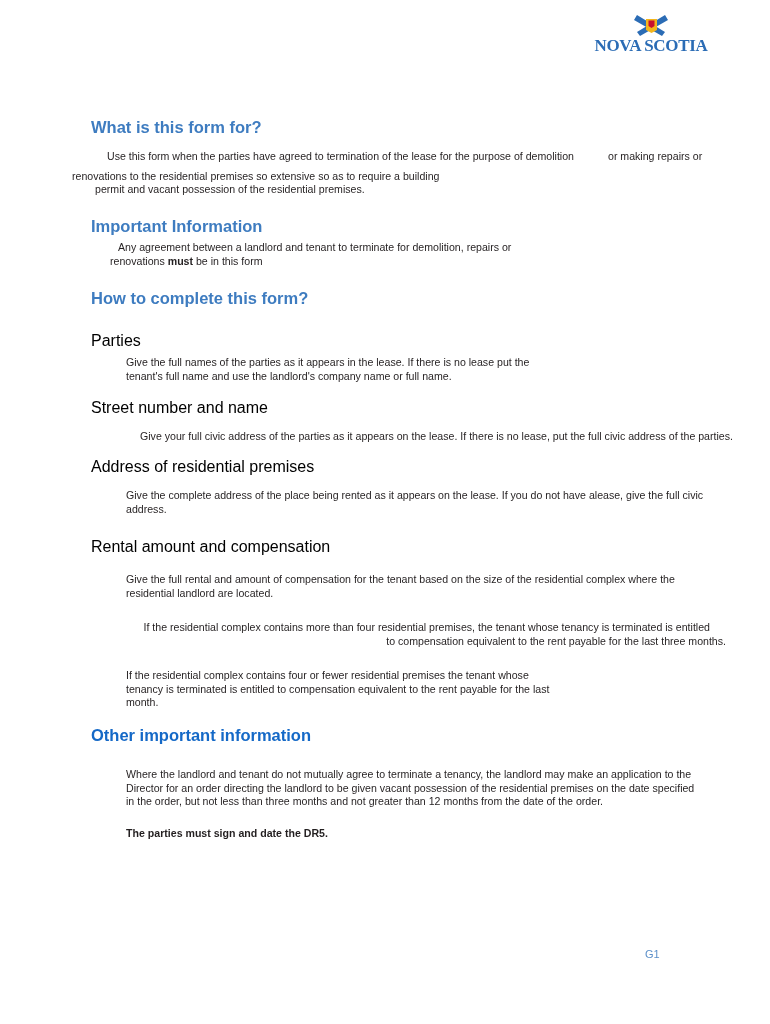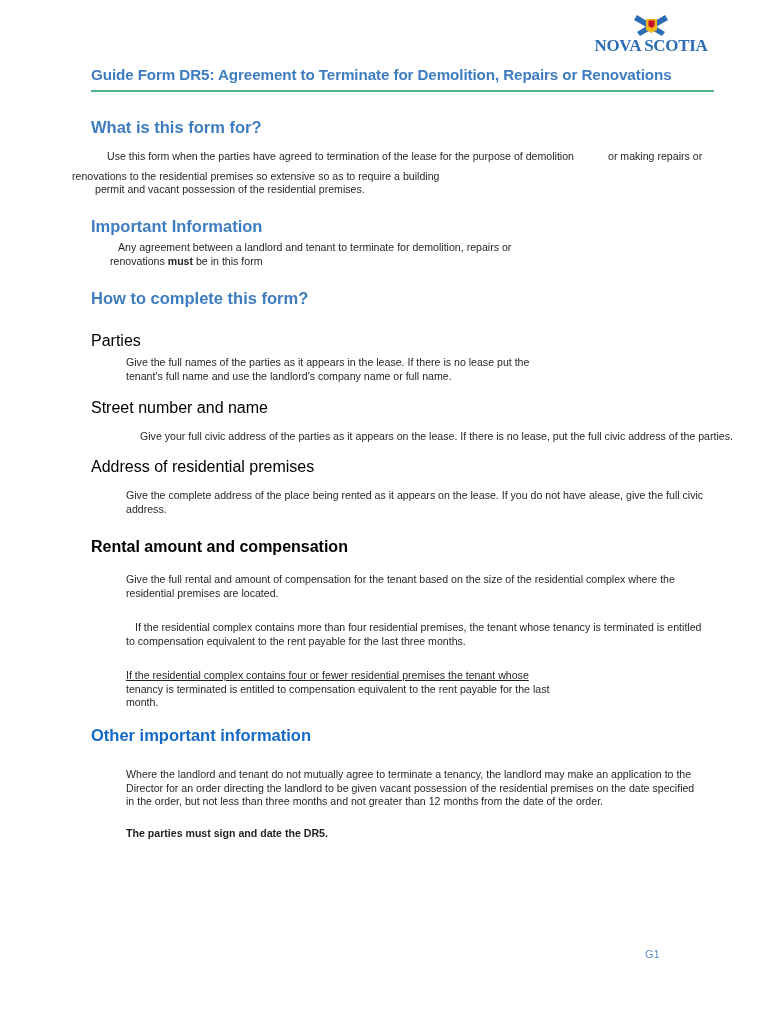--- a/index.html
+++ b/index.html
@@ -110,24 +110,20 @@
       <path d="M78 4 L50 21 L53 25 L81 9 Z" fill="#2b6cb5"></path>
 
       <rect x="59" y="8" width="11" height="9" fill="#f3b51c"></rect>
       <path d="M59 17 L70 17 L70 19 L64.5 22 L59 19 Z" fill="#f3b51c"></path>
       <path d="M61.5 9.5 L67.5 9.5 L67.5 15 L64.5 17 L61.5 15 Z" fill="#c8102e"></path>
 
       <text x="64" y="40" text-anchor="middle" font-family="'Liberation Serif', serif" font-size="17" font-weight="bold" fill="#2b6cb5" letter-spacing="-0.3">NOVA SCOTIA</text>
     </svg>
   </div>
 
-  <div class="title-block">
-    <div class="doc-title">Guide Form DR5: Agreement to Terminate for Demolition, Repairs or Renovations</div>
-    <hr class="title-rule">
-  </div>
 
   <div class="content">
 
     <h2 class="sec-h abs" style="left:91px; top:5px;">What is this form for?</h2>
 
     <p class="body abs" style="left:95px; top:37px; width:620px;">
       <span style="display:inline-block; width:12px;"></span><span>Use this form when the parties have agreed to termination of the lease for the purpose of demolition</span><span style="display:inline-block; width:34px;"></span><span>or making repairs or</span>
     </p>
     <p class="body abs" style="left:72px; top:56.5px; width:660px;">renovations to the residential premises so extensive so as to require a building</p>
     <p class="body abs" style="left:95px; top:70px; width:660px;">permit and vacant possession of the residential premises.</p>
@@ -145,29 +141,29 @@
     <p class="body abs" style="left:126px; top:243px; width:620px;">Give the full names of the parties as it appears in the lease. If there is no lease put the</p>
     <p class="body abs" style="left:126px; top:256.5px; width:620px;">tenant's full name and use the landlord's company name or full name.</p>
 
     <h3 class="sub-h abs" style="left:91px; top:286px;">Street number and name</h3>
     <p class="body abs" style="left:140px; top:317px; width:600px;">Give your full civic address of the parties as it appears on the lease. If there is no lease, put the full civic address of the parties.</p>
 
     <h3 class="sub-h abs" style="left:91px; top:345px;">Address of residential premises</h3>
     <p class="body abs" style="left:126px; top:376px; width:600px;">Give the complete address of the place being rented as it appears on the lease. If you do not have alease, give the full civic</p>
     <p class="body abs" style="left:126px; top:389.5px; width:600px;">address.</p>
 
-    <h3 class="sub-h abs" style="left:91px; top:425px;font-weight:bold;">Rental amount and compensation</h3>
+    <h3 class="sub-h abs" style="left:91px; top:425px;">Rental amount and compensation</h3>
 
     <p class="body abs" style="left:126px; top:460px; width:600px;">Give the full rental and amount of compensation for the tenant based on the size of the residential complex where the</p>
-    <p class="body abs" style="left:126px; top:473.5px; width:600px;">residential premises are located.</p>
+    <p class="body abs" style="left:126px; top:473.5px; width:600px;">residential landlord are located.</p>
 
-    <p class="body abs" style="left:135px; top:508px; width:600px;">If the residential complex contains more than four residential premises, the tenant whose tenancy is terminated is entitled</p>
-    <p class="body abs" style="left:126px; top:521.5px; width:600px;">to compensation equivalent to the rent payable for the last three months.</p>
+    <p class="body abs" style="left:110px; top:508px; width:600px;text-align:right;">If the residential complex contains more than four residential premises, the tenant whose tenancy is terminated is entitled</p>
+    <p class="body abs" style="left:126px; top:521.5px; width:600px;text-align:right;">to compensation equivalent to the rent payable for the last three months.</p>
 
-    <p class="body abs" style="left:126px; top:556px; width:600px;text-decoration:underline;">If the residential complex contains four or fewer residential premises the tenant whose</p>
+    <p class="body abs" style="left:126px; top:556px; width:600px;">If the residential complex contains four or fewer residential premises the tenant whose</p>
     <p class="body abs" style="left:126px; top:569.5px; width:600px;">tenancy is terminated is entitled to compensation equivalent to the rent payable for the last</p>
     <p class="body abs" style="left:126px; top:583px; width:600px;">month.</p>
 
     <h2 class="sec-h strong-blue abs" style="left:91px; top:613px;">Other important information</h2>
 
     <p class="body abs" style="left:126px; top:655px; width:600px;">Where the landlord and tenant do not mutually agree to terminate a tenancy, the landlord may make an application to the</p>
     <p class="body abs" style="left:126px; top:668.5px; width:600px;">Director for an order directing the landlord to be given vacant possession of the residential premises on the date specified</p>
     <p class="body abs" style="left:126px; top:682px; width:600px;">in the order, but not less than three months and not greater than 12 months from the date of the order.</p>
 
     <p class="body b abs" style="left:126px; top:714px; width:600px;">The parties must sign and date the DR5.</p>

